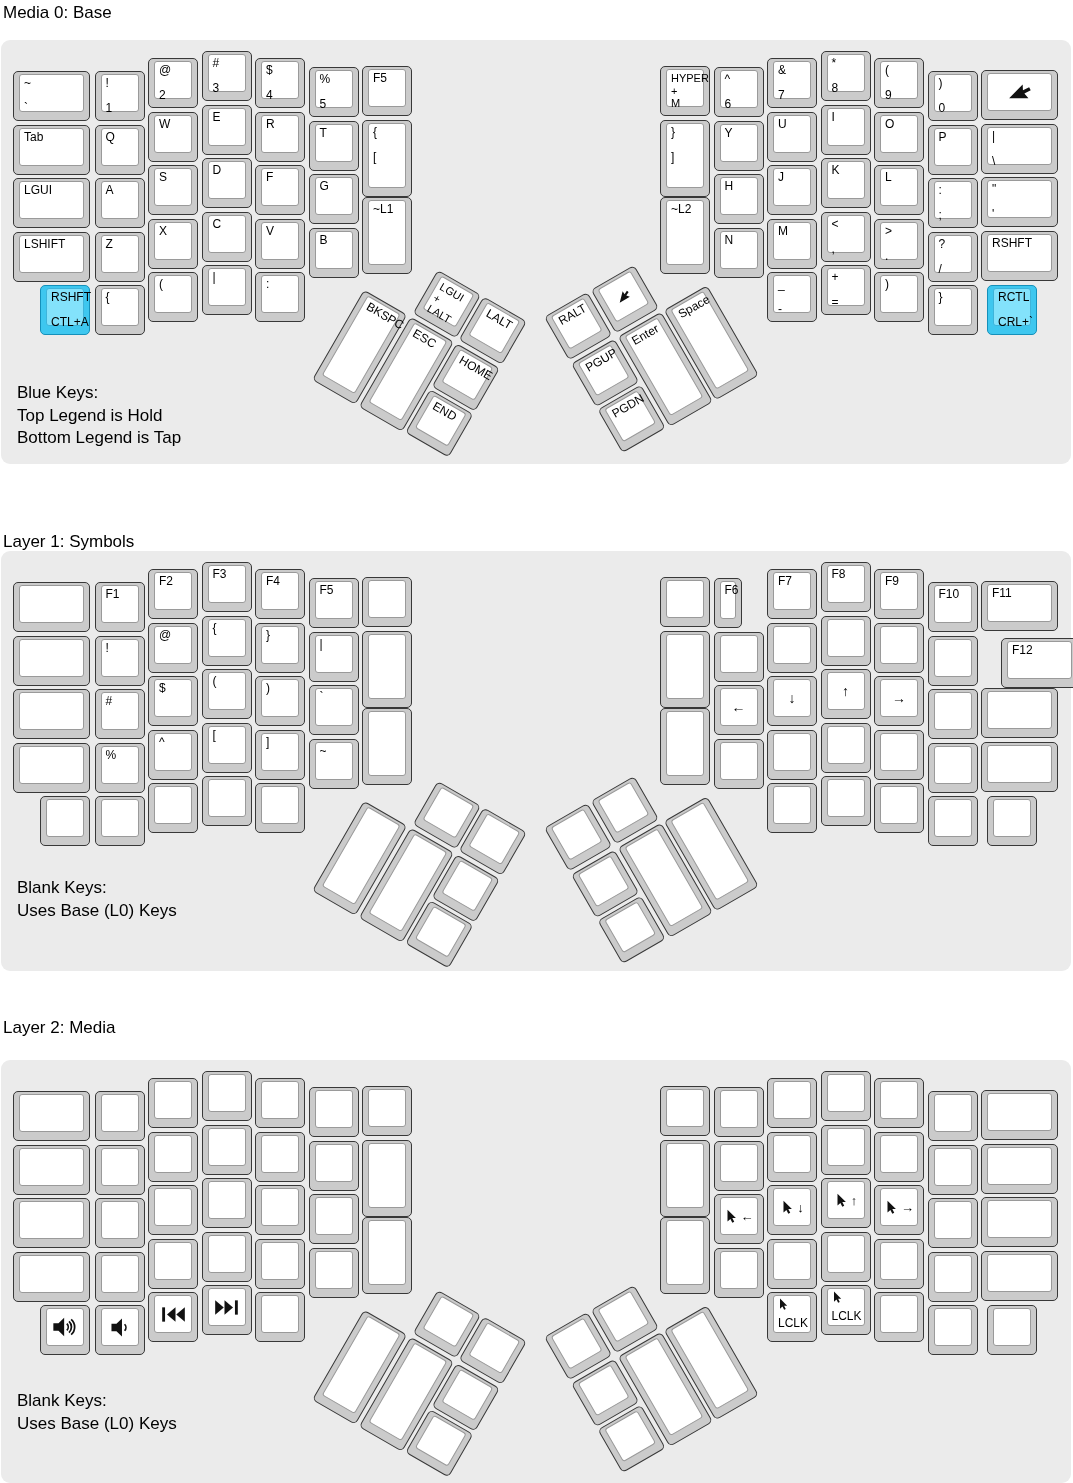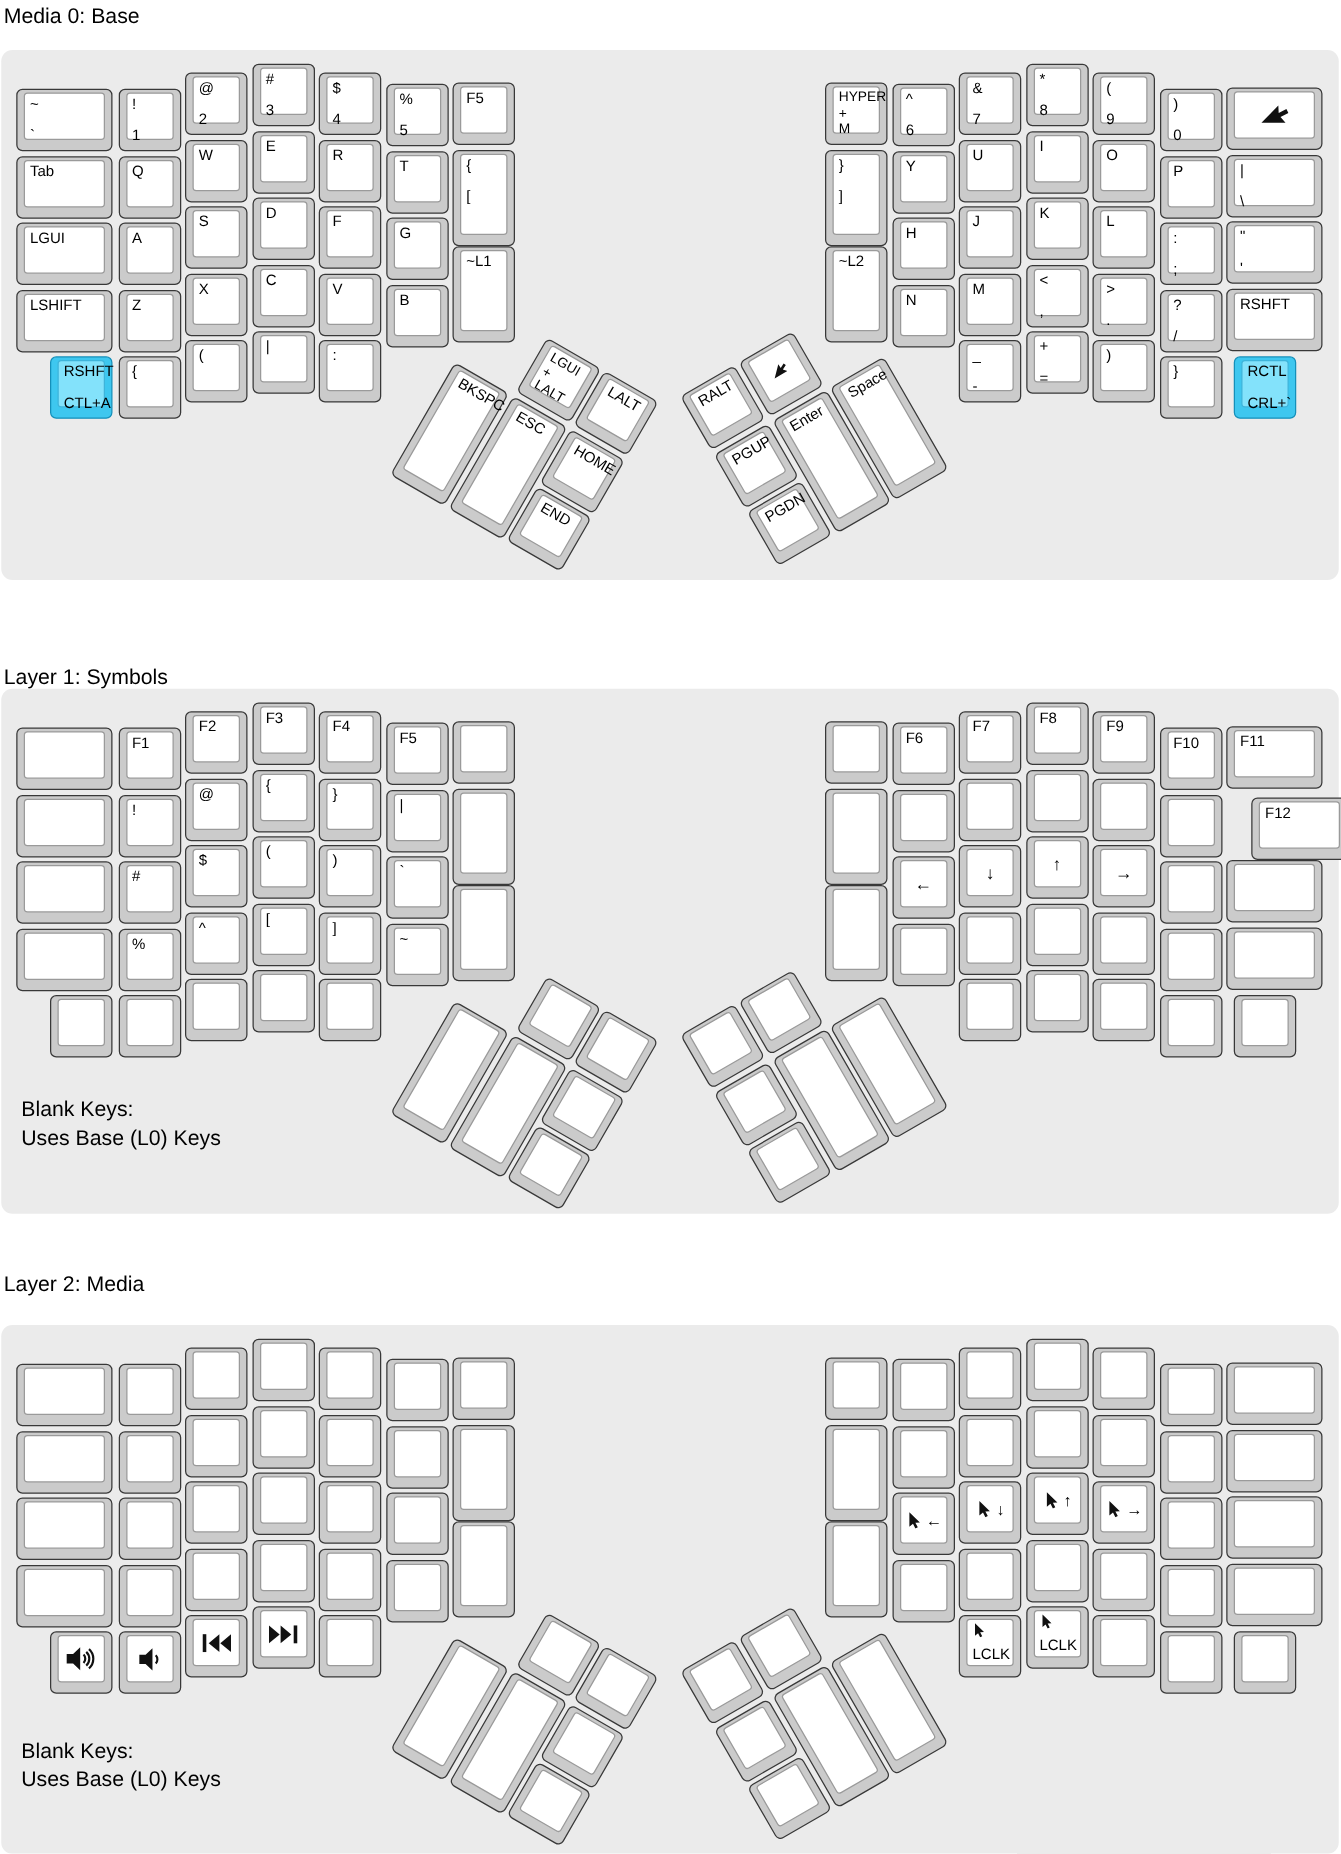--- a/index.html
+++ b/index.html
@@ -446,20 +446,23 @@
             <span class="tl">Space</span>
           </div>
         </div>
         <div class="key" style="left: 0px; top: 107px; width: 50px; height: 50px;">
           <div class="keytop">
             <span class="tl">PGDN</span>
           </div>
         </div>
       </div>
     </div>
+  <div class="caption" style="top:342px">Blue Keys:
+Top Legend is Hold
+Bottom Legend is Tap</div>
 </div>
 
 <div class="layer-label" style="top:532px">Layer 1: Symbols</div>
 <div class="panel" style="top:551px;height:420px">
   <div class="kb" id="kb1">
       <div class="key" style="left: 12px; top: 31px; width: 77px; height: 50px;">
         <div class="keytop"></div>
       </div>
       <div class="key" style="left: 12px; top: 84.5px; width: 77px; height: 50px;">
         <div class="keytop"></div>
@@ -596,21 +599,21 @@
       </div>
       <div class="key" style="left: 659px; top: 26px; width: 50px; height: 50px;">
         <div class="keytop"></div>
       </div>
       <div class="key" style="left: 659px; top: 79.5px; width: 50px; height: 77px;">
         <div class="keytop"></div>
       </div>
       <div class="key" style="left: 659px; top: 156.5px; width: 50px; height: 77px;">
         <div class="keytop"></div>
       </div>
-      <div class="key" style="left: 712.5px; top: 27px; width: 50px; height: 50px;">
+      <div class="key" style="left: 712.5px; top: 27px; width: 28px; height: 50px;">
         <div class="keytop">
           <span class="tl">F6</span>
         </div>
       </div>
       <div class="key" style="left: 712.5px; top: 80.5px; width: 50px; height: 50px;">
         <div class="keytop"></div>
       </div>
       <div class="key" style="left: 712.5px; top: 134px; width: 50px; height: 50px;">
         <div class="keytop center arrowonly">
           <span>←</span>

